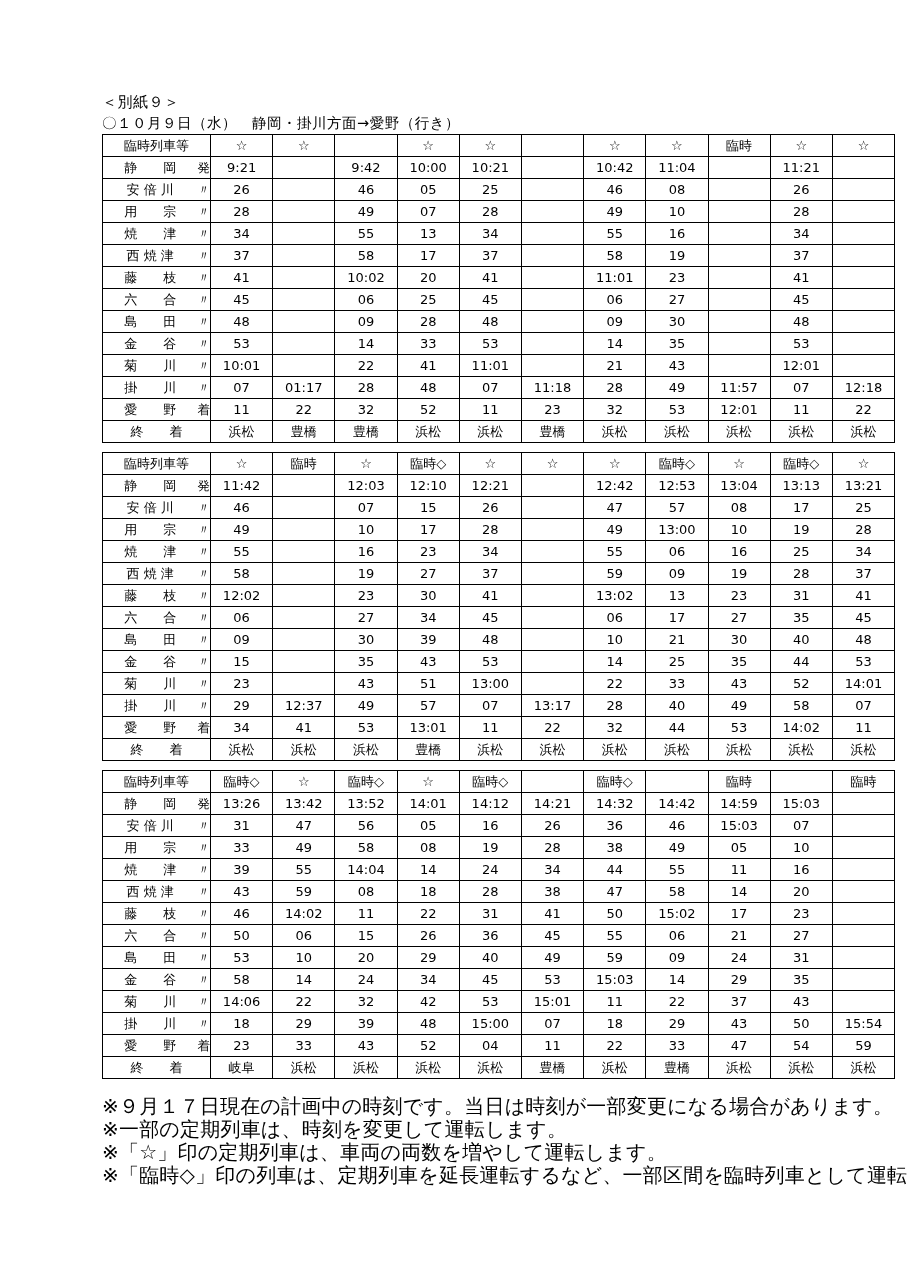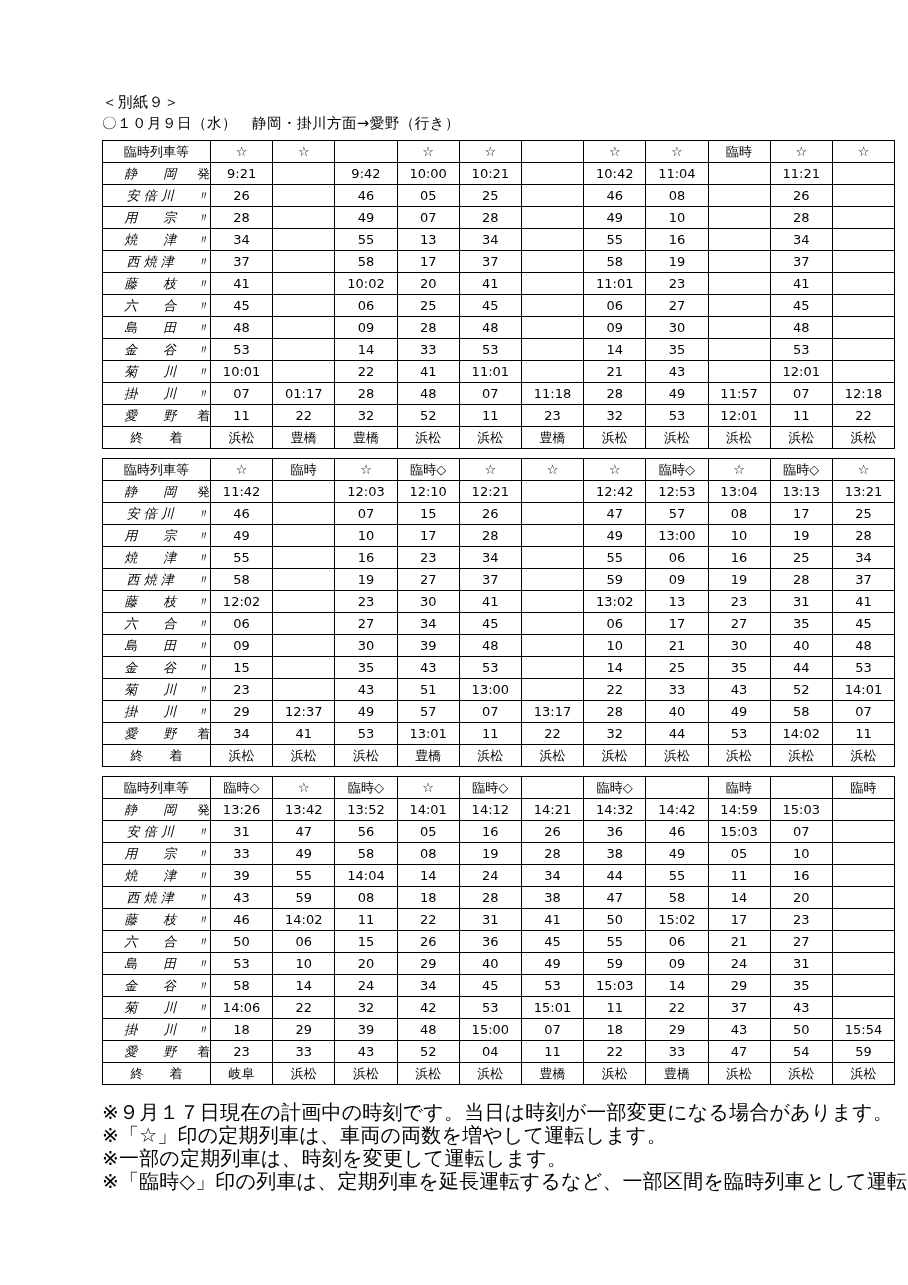--- a/index.html
+++ b/index.html
@@ -31,21 +31,21 @@
     font-size: 15px;
     line-height: 21px;
     letter-spacing: 0.5px;
     white-space: pre;
   }
   .heading-sub {
     font-size: 14.5px;
     line-height: 21px;
     letter-spacing: 0.5px;
     white-space: pre;
-    margin-bottom: 6px;
+    margin-bottom: 0;
   }
 
   table.tt {
     border-collapse: collapse;
     table-layout: fixed;
     width: 734px;
     font-size: 13px;
   }
 
   table.tt td, table.tt th {
@@ -65,21 +65,20 @@
   td.station {
     text-align: left;
     padding-left: 8px;
     padding-right: 8px;
     white-space: pre;
     letter-spacing: 0px;
     font-size: 13.5px;
   }
   td.station .nm {
     display: inline-block;
-    font-style: italic;
   }
   td.station .suffix {
     float: right;
     font-size: 12.5px;
   }
   td.hdr-label {
     text-align: left;
     padding-left: 8px;
     white-space: pre;
     font-size: 13.5px;
@@ -755,16 +754,16 @@
               <td class="terminal">浜松</td>
               <td class="terminal">豊橋</td>
               <td class="terminal">浜松</td>
               <td class="terminal">浜松</td>
               <td class="terminal">浜松</td>
             </tr>
           </tbody>
         </table>
       </div>
 
-    <div class="notes" id="notes"><div class="blk">※９月１７日現在の計画中の時刻です。当日は時刻が一部変更になる場合があります。</div><div class="blk">※「☆」印の定期列車は、車両の両数を増やして運転します。</div><div class="blk">※一部の定期列車は、時刻を変更して運転します。</div><div class="blk">※「臨時◇」印の列車は、定期列車を延長運転するなど、一部区間を臨時列車として運転します。</div></div>
+    <div class="notes" id="notes"><div class="blk">※９月１７日現在の計画中の時刻です。当日は時刻が一部変更になる場合があります。</div><div class="blk">※一部の定期列車は、時刻を変更して運転します。</div><div class="blk">※「☆」印の定期列車は、車両の両数を増やして運転します。</div><div class="blk">※「臨時◇」印の列車は、定期列車を延長運転するなど、一部区間を臨時列車として運転します。</div></div>
 
   </div>
 </div>
 
 </body></html>

